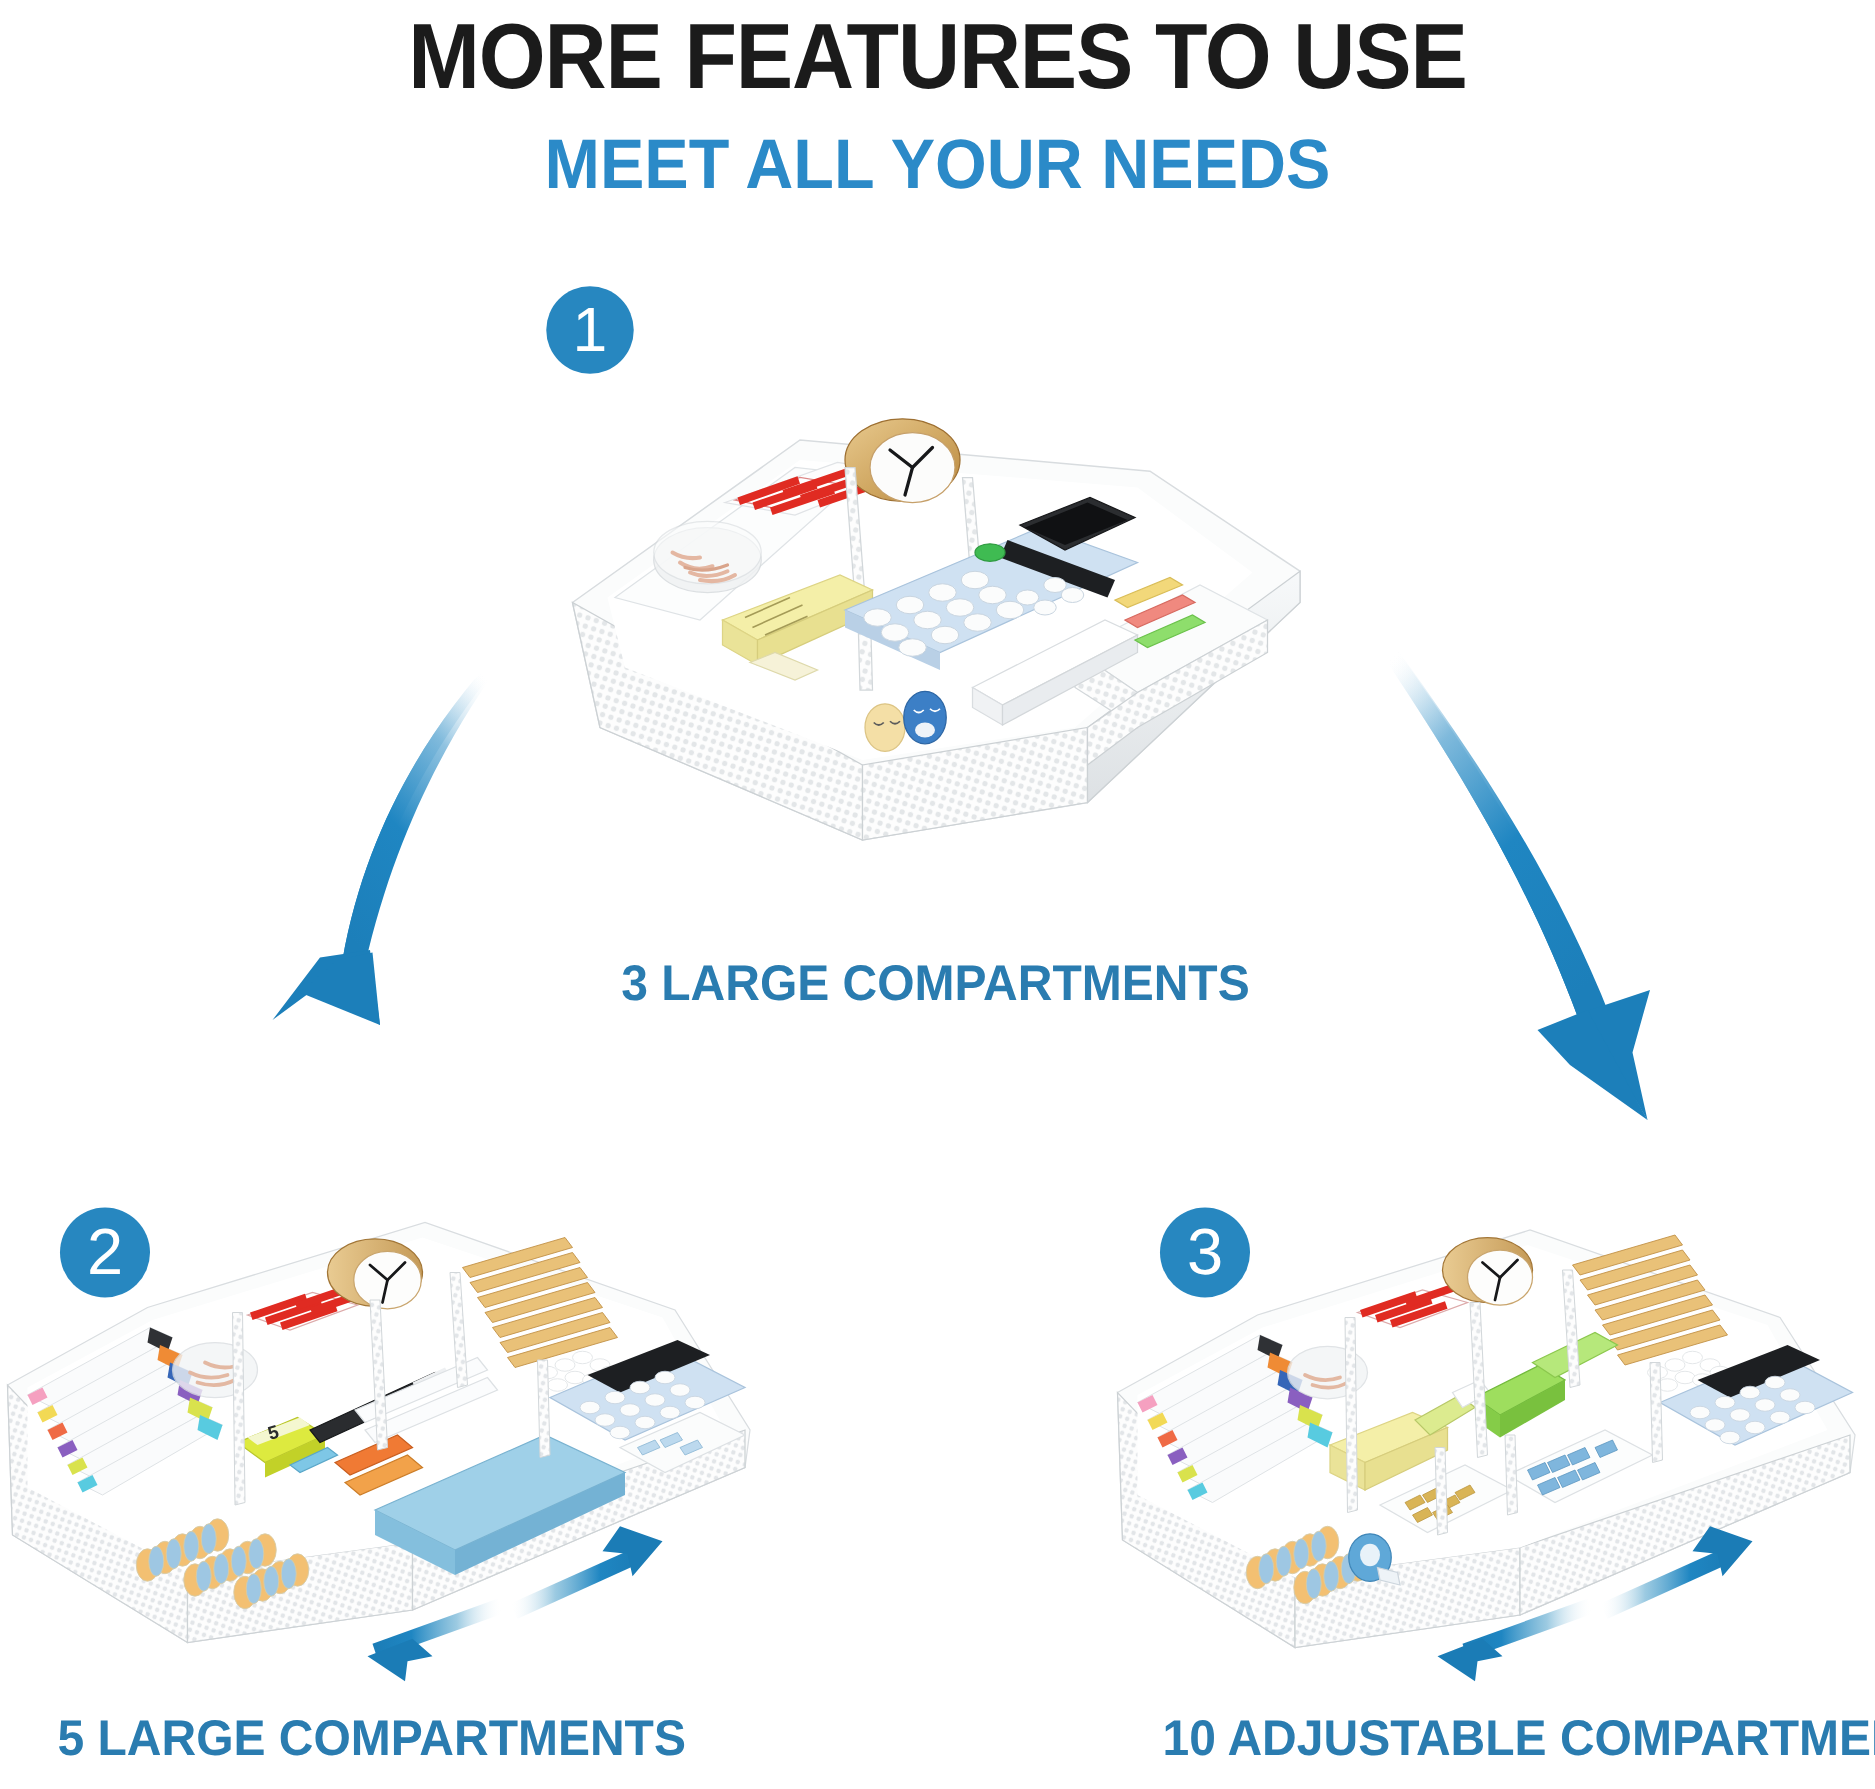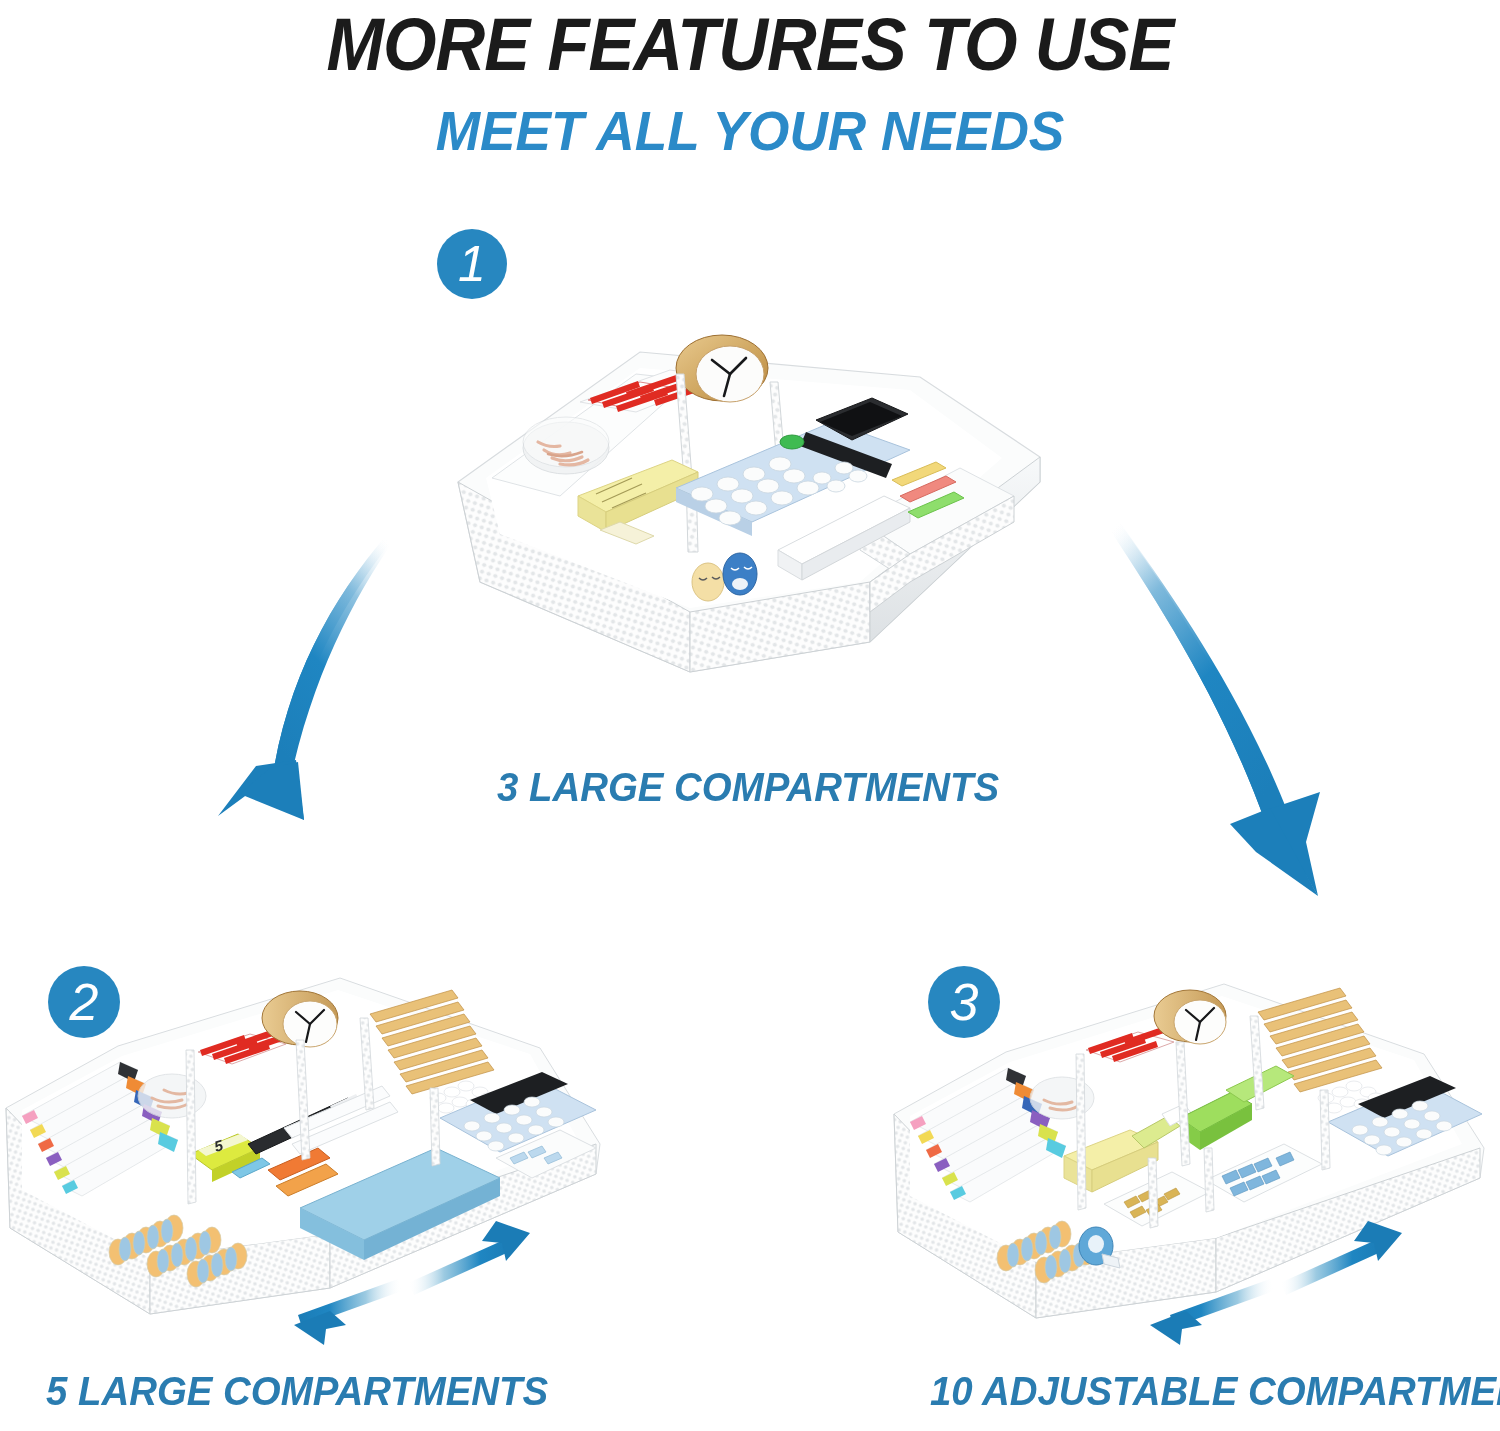--- a/index.html
+++ b/index.html
@@ -2,21 +2,21 @@
 <html><head>
 <meta charset="utf-8">
 <style>
   * { box-sizing: border-box; margin: 0; padding: 0; }
   html, body {
     width: 1500px; height: 1431px;
     background: #ffffff;
     font-family: "Liberation Sans", sans-serif;
     overflow: hidden;
   }
-  .page { position: relative; width: 1500px; height: 1431px; background: #fff; font-style: italic; }
+  .page { position: relative; width: 1500px; height: 1431px; background: #fff; }
 
   
   .title-main {
     position: absolute; left: 0; top: 2px; width: 1500px;
     text-align: center;
     font-family: "Liberation Sans", sans-serif;
     font-weight: 700;
     font-size: 74px;
     letter-spacing: -1px;
     color: #1b1b1b;

